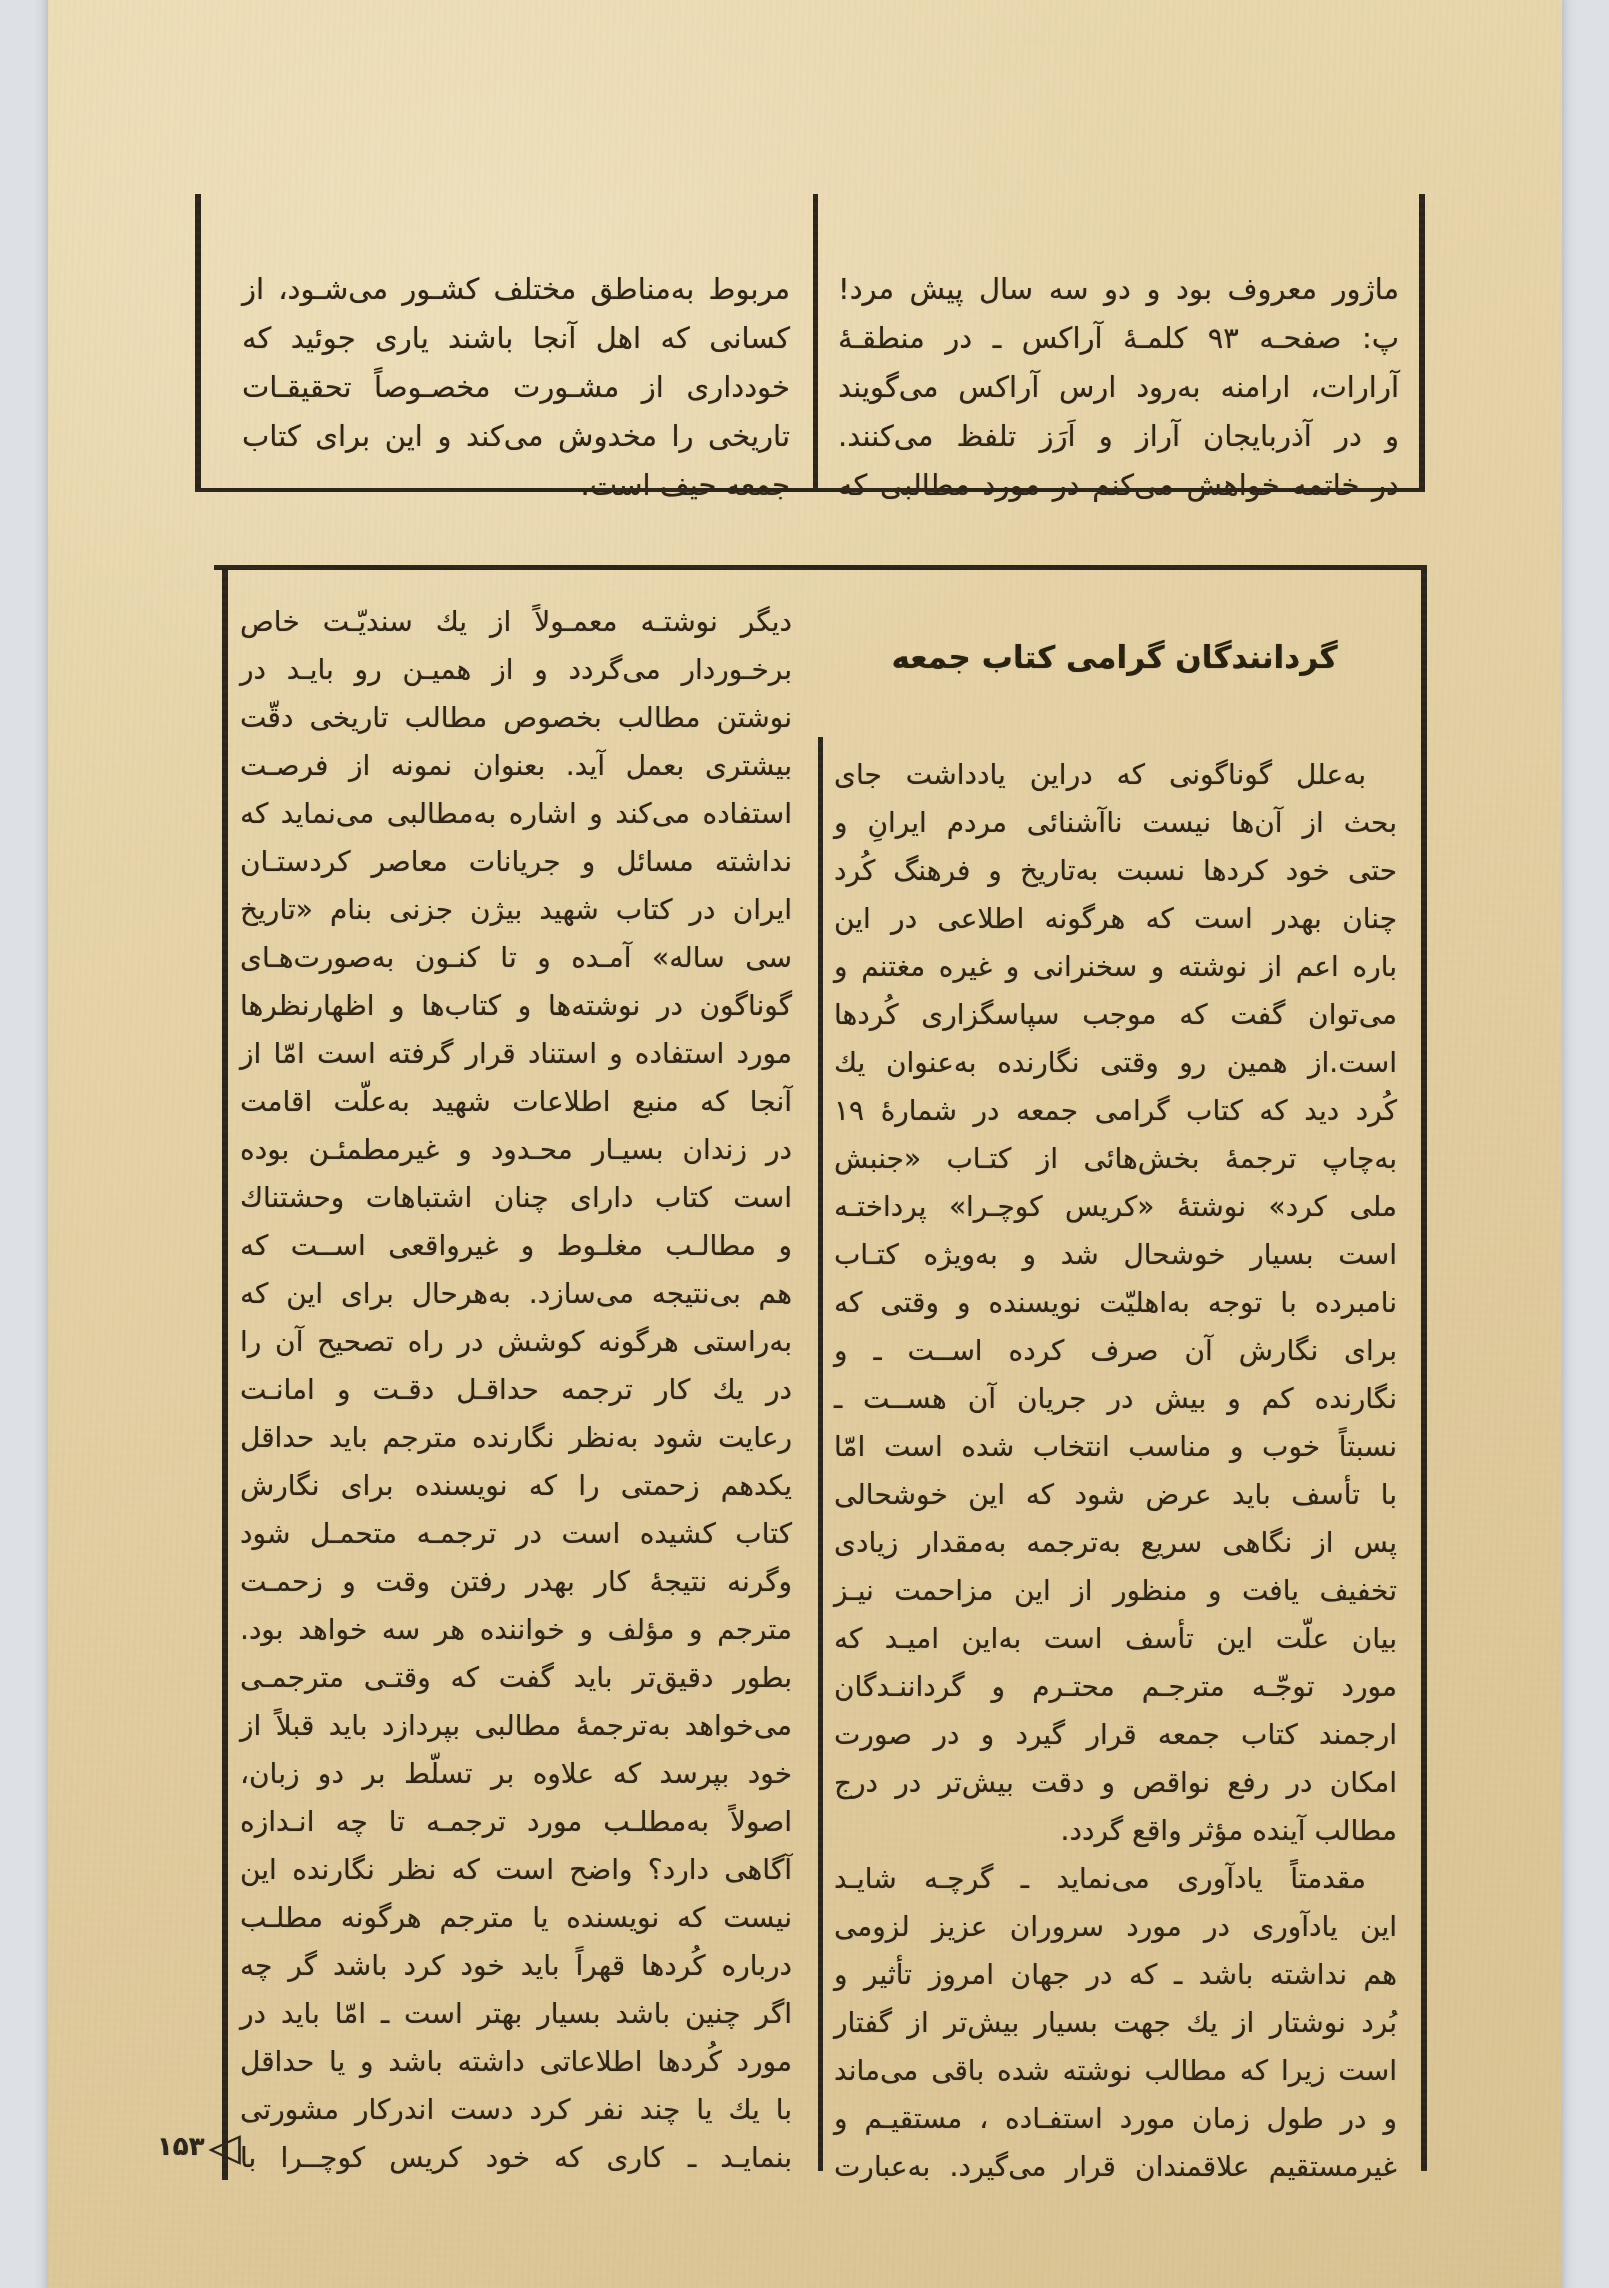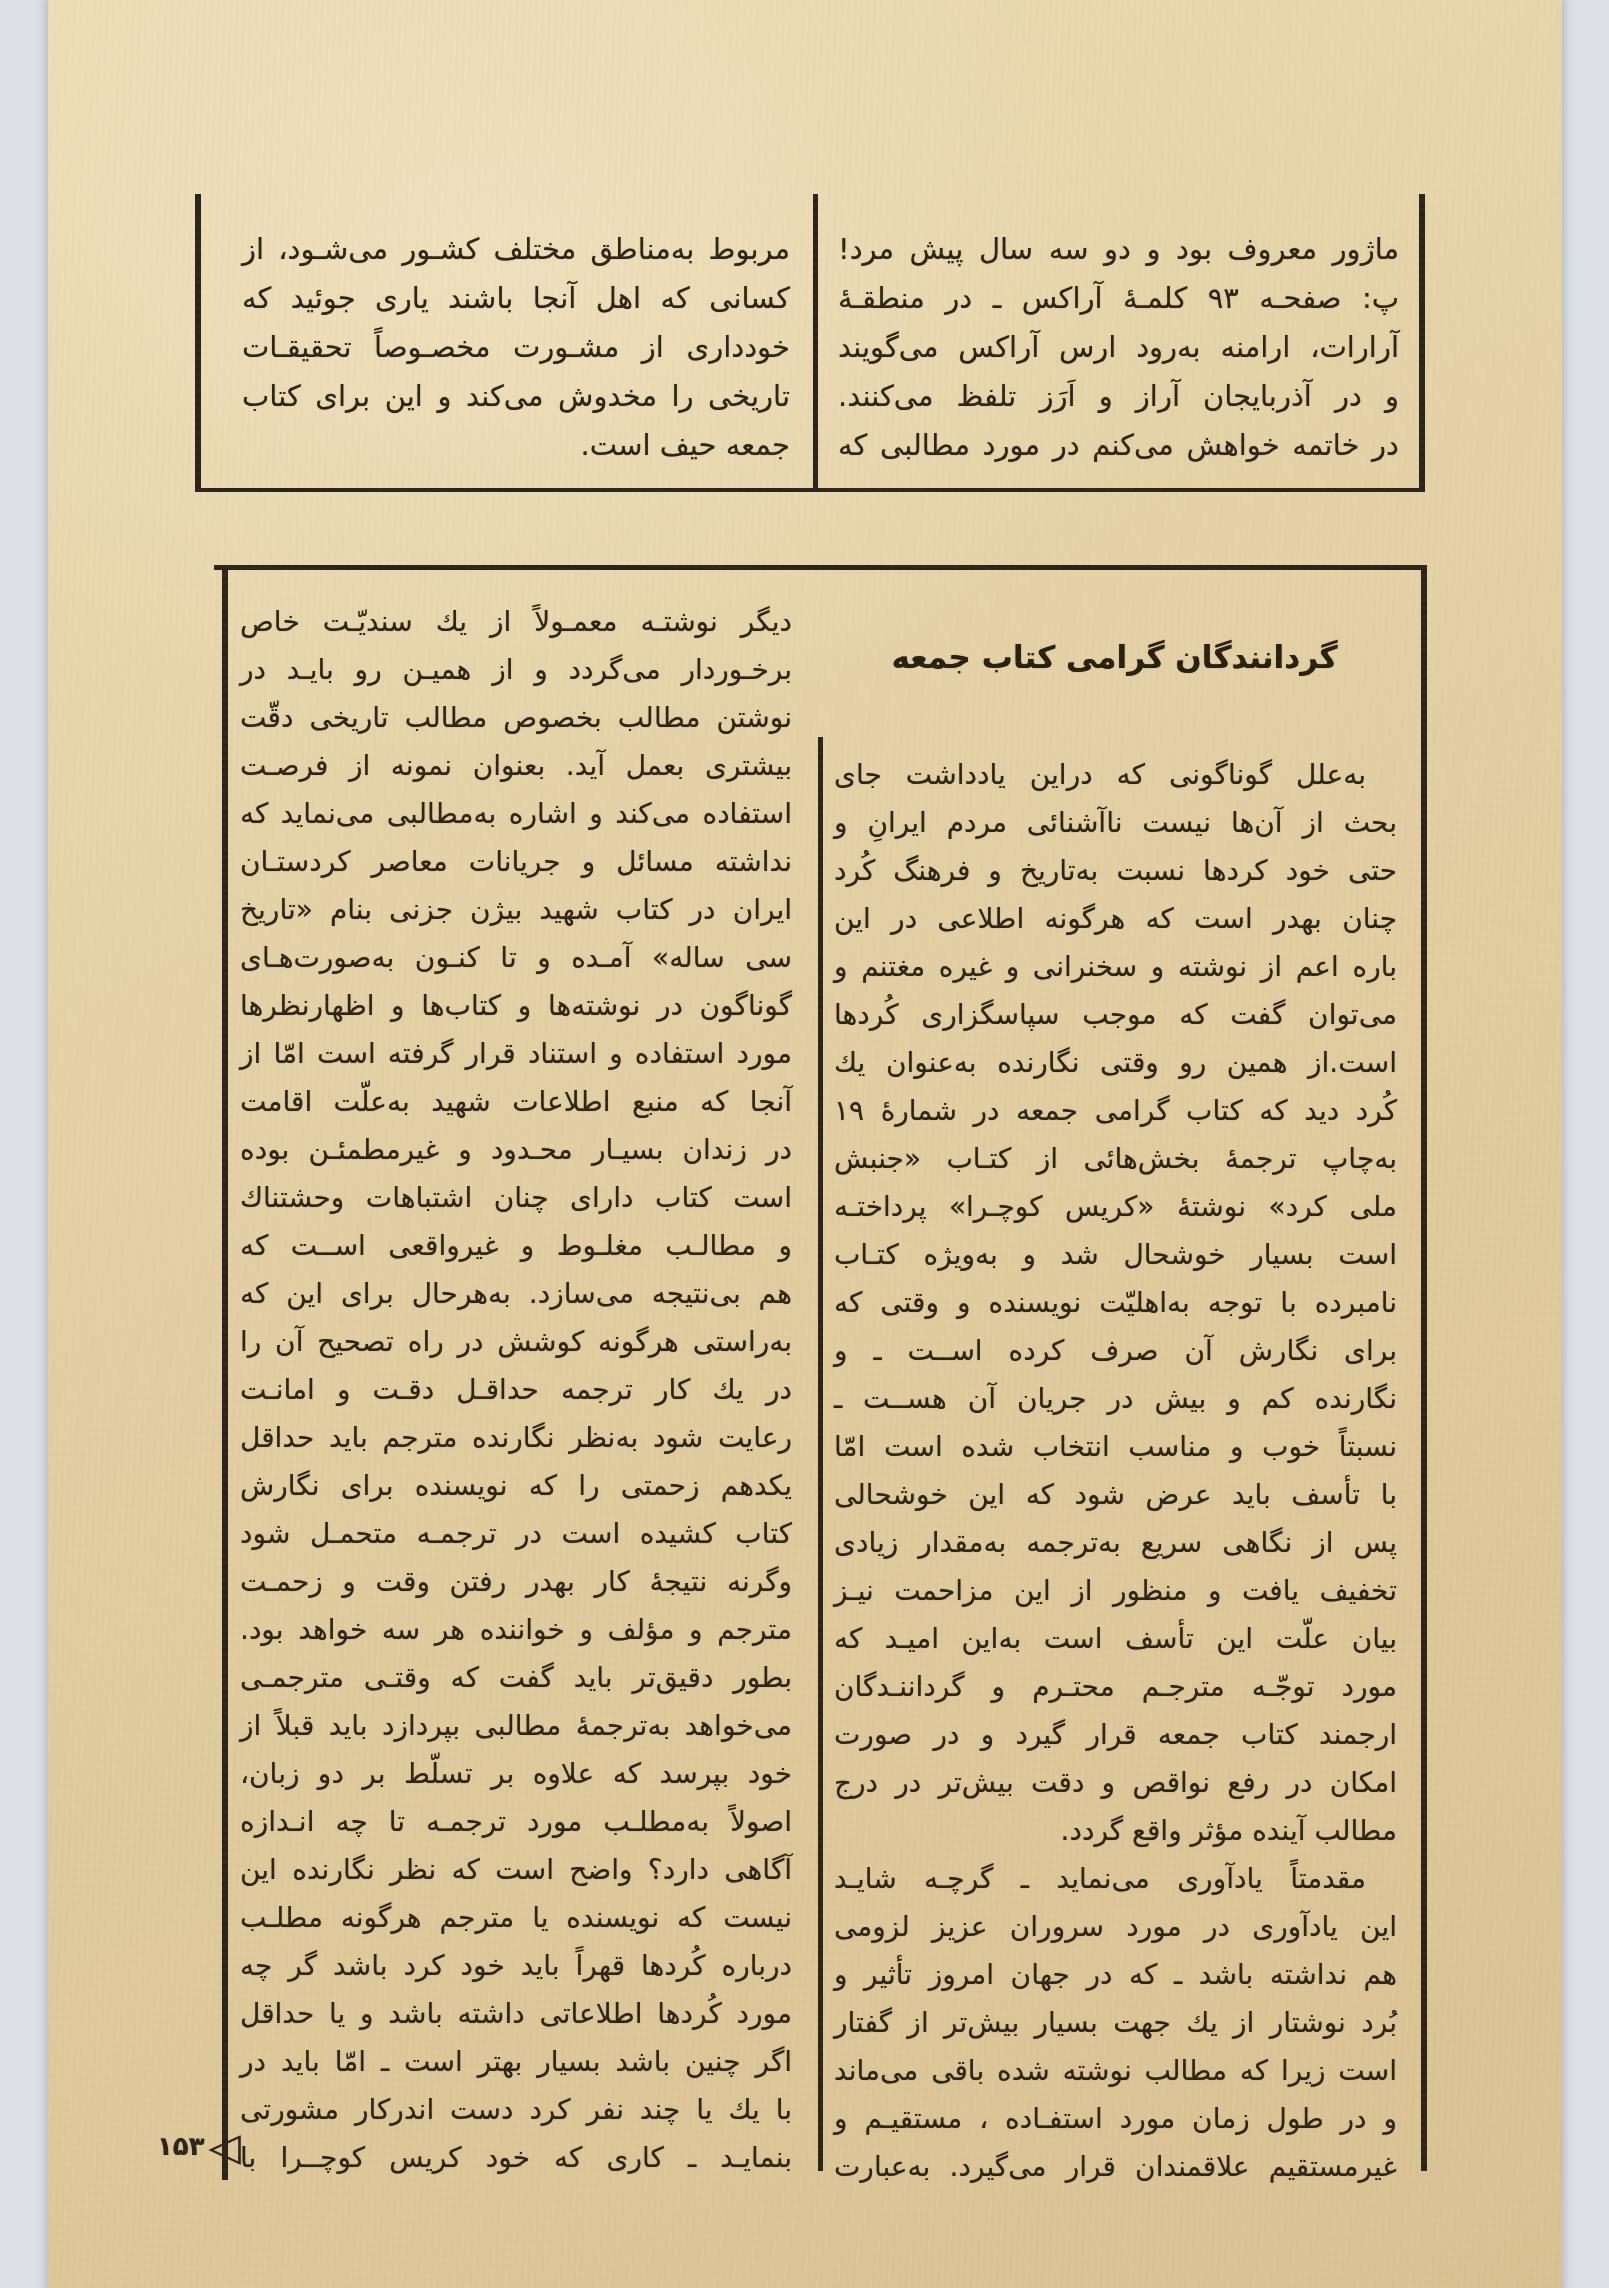--- a/index.html
+++ b/index.html
@@ -28,21 +28,21 @@
   .col{
     position:absolute;direction:rtl;color:#2e2415;
     text-shadow:0 0 0.9px rgba(46,36,21,.55);
   }
   .tline{
     text-align:justify;text-align-last:justify;
     white-space:nowrap;overflow:visible;
   }
   .tline.end{text-align-last:right;}
   .tline.ind{padding-right:31px;}
-  .topcol{font-size:29px;line-height:49px;}
+  .topcol{font-size:29px;line-height:49px;margin-top:40px;}
   .maincol{font-size:28px;line-height:48px;}
   .heading{
     position:absolute;direction:rtl;text-align:center;color:#27200f;
     font-size:31px;font-weight:bold;letter-spacing:0.5px;
     text-shadow:0 0 0.9px rgba(39,32,15,.7);
   }
   .pagemark{
     position:absolute;left:109px;top:2123px;width:157px;height:65px;
     display:flex;align-items:center;justify-content:flex-start;gap:3.7px;
     color:#2b241b;direction:ltr;
@@ -142,22 +142,22 @@
         <div class="tline">کتاب کشیده است در ترجمـه متحمـل شود</div>
         <div class="tline">وگرنه نتیجهٔ کار بهدر رفتن وقت و زحمـت</div>
         <div class="tline">مترجم و مؤلف و خواننده هر سه خواهد بود.</div>
         <div class="tline">بطور دقیق‌تر باید گفت که وقتـی مترجمـی</div>
         <div class="tline">می‌خواهد به‌ترجمهٔ مطالبی بپردازد باید قبلاً از</div>
         <div class="tline">خود بپرسد که علاوه بر تسلّط بر دو زبان،</div>
         <div class="tline">اصولاً به‌مطلـب مورد ترجمـه تا چه انـدازه</div>
         <div class="tline">آگاهی دارد؟ واضح است که نظر نگارنده این</div>
         <div class="tline">نیست که نویسنده یا مترجم هرگونه مطلـب</div>
         <div class="tline">درباره کُردها قهراً باید خود کرد باشد گر چه</div>
+        <div class="tline">اگر چنین باشد بسیار بهتر است ـ امّا باید در</div>
         <div class="tline">مورد کُردها اطلاعاتی داشته باشد و یا حداقل</div>
-        <div class="tline">اگر چنین باشد بسیار بهتر است ـ امّا باید در</div>
         <div class="tline">با یك یا چند نفر کرد دست اندرکار مشورتی</div>
         <div class="tline">بنمایـد ـ کاری که خود کریس کوچــرا با</div>
       </div>
   </div>
 
   <div class="pagemark">
     <span class="num">۱۵۳</span>
     <span class="tri">◁</span>
   </div>
 

